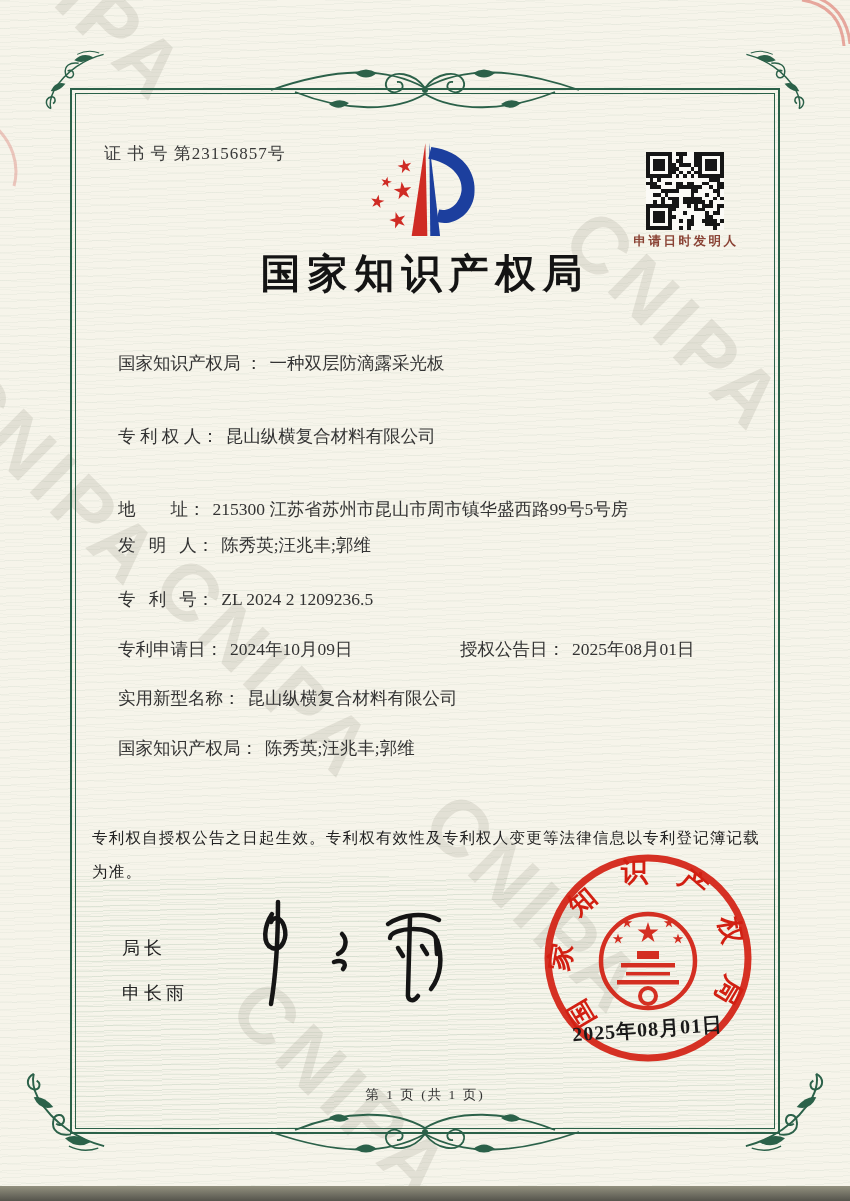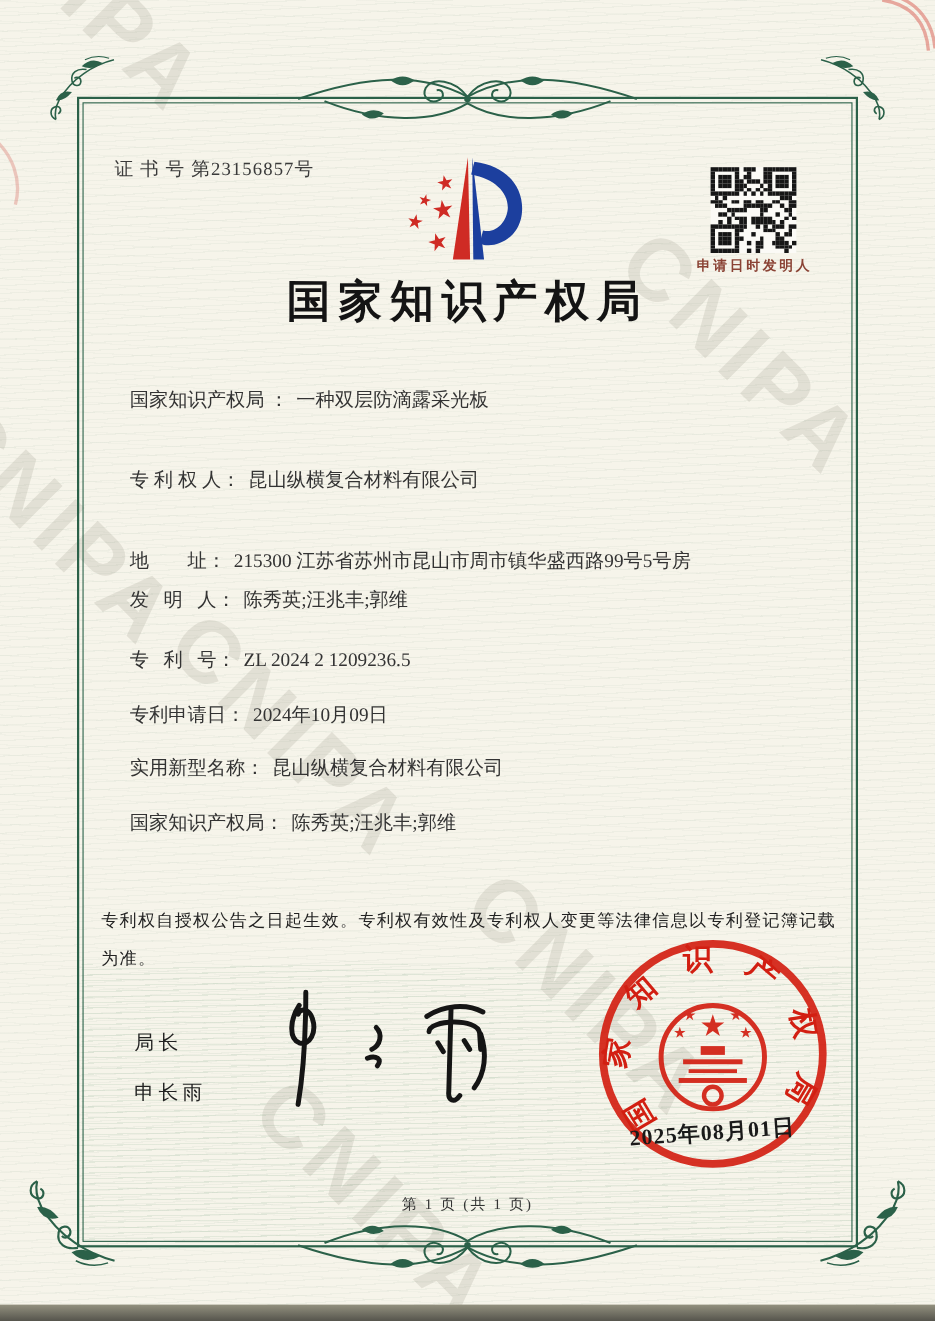--- a/index.html
+++ b/index.html
@@ -595,20 +595,21 @@
   <span class="lbl">地        址：</span><span class="val">215300 江苏省苏州市昆山市周市镇华盛西路99号5号房</span>
 </div>
 <div class="row" style="top:533px">
   <span class="lbl">发   明   人：</span><span class="val">陈秀英;汪兆丰;郭维</span>
 </div>
 <div class="row" style="top:587px">
   <span class="lbl">专   利   号：</span><span class="val">ZL 2024 2 1209236.5</span>
 </div>
 <div class="row" style="top:637px">
   <span class="lbl">专利申请日：</span><span class="val">2024年10月09日</span>
+  <span class="col2"><span class="lbl">授权公告日：</span><span class="val">2025年08月01日</span></span>
 </div>
 <div class="row" style="top:686px">
   <span class="lbl">实用新型名称：</span><span class="val">昆山纵横复合材料有限公司</span>
 </div>
 <div class="row" style="top:736px">
   <span class="lbl">国家知识产权局：</span><span class="val">陈秀英;汪兆丰;郭维</span>
 </div>
 
 <div class="notice">
   <div class="l2">专利权自授权公告之日起生效。专利权有效性及专利权人变更等法律信息以专利登记簿记载为准。</div>

